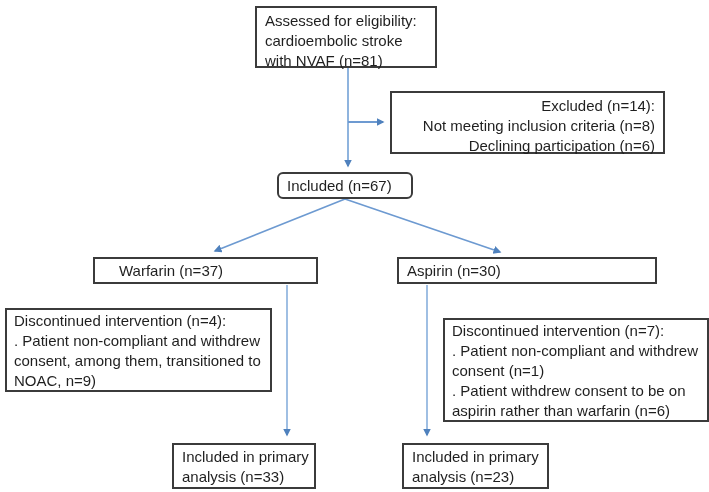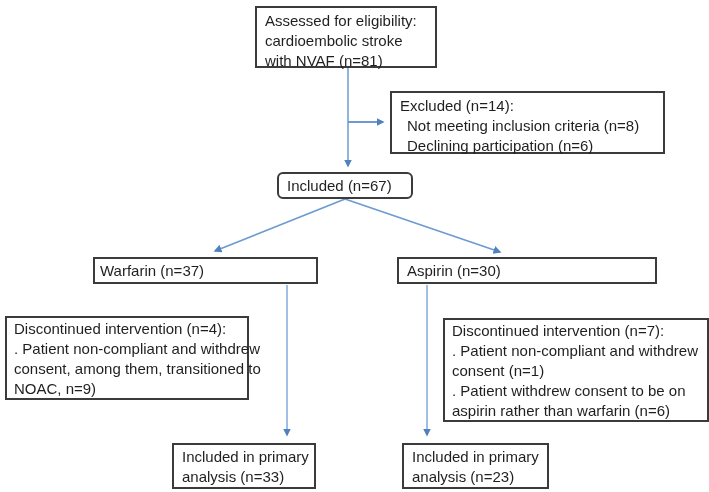--- a/index.html
+++ b/index.html
@@ -21,25 +21,25 @@
   .arrows{position:absolute;left:0;top:0;width:709px;height:492px;pointer-events:none;}
   .fbox{
     position:absolute;
     background:var(--bg);
     border:2px solid var(--border);
   }
   .fbox .bline{white-space:nowrap;}
   .fbox .indent{padding-left:7px;}
 
   .box-assessed      {left:255px; top:6px;   width:182px; height:62px;  padding:3px 8px;}
-  .box-excluded      {left:390px; top:91px;  width:275px; height:63px;  padding:3px 8px;}
+  .box-excluded      {left:390px; top:91px;  width:275px; height:63px;  padding:3px 8px;text-align:right;}
   .box-included      {left:277px; top:172px; width:136px; height:27px;  padding:2px 8px;border-radius:6px;}
-  .box-warfarin      {left:93px;  top:257px; width:225px; height:27px;  padding:2px 5px;}
+  .box-warfarin      {left:93px;  top:257px; width:225px; height:27px;  padding:2px 24px;}
   .box-aspirin       {left:397px; top:257px; width:260px; height:27px;  padding:2px 8px;}
-  .box-disc-warfarin {left:5px;   top:316px; width:244px; height:84px;  padding:1px 7px;}
+  .box-disc-warfarin {left:5px;   top:308px; width:267px; height:84px;  padding:1px 7px;}
   .box-disc-aspirin  {left:443px; top:318px; width:266px; height:104px; padding:1px 7px;}
   .box-prim-warfarin {left:172px; top:443px; width:144px; height:46px;  padding:2px 8px;}
   .box-prim-aspirin  {left:402px; top:443px; width:147px; height:46px;  padding:2px 8px;}
 </style>
 </head>
 <body>
 
 <div class="canvas">
 
   <svg class="arrows" width="709" height="492" viewBox="0 0 709 492" xmlns="http://www.w3.org/2000/svg">

